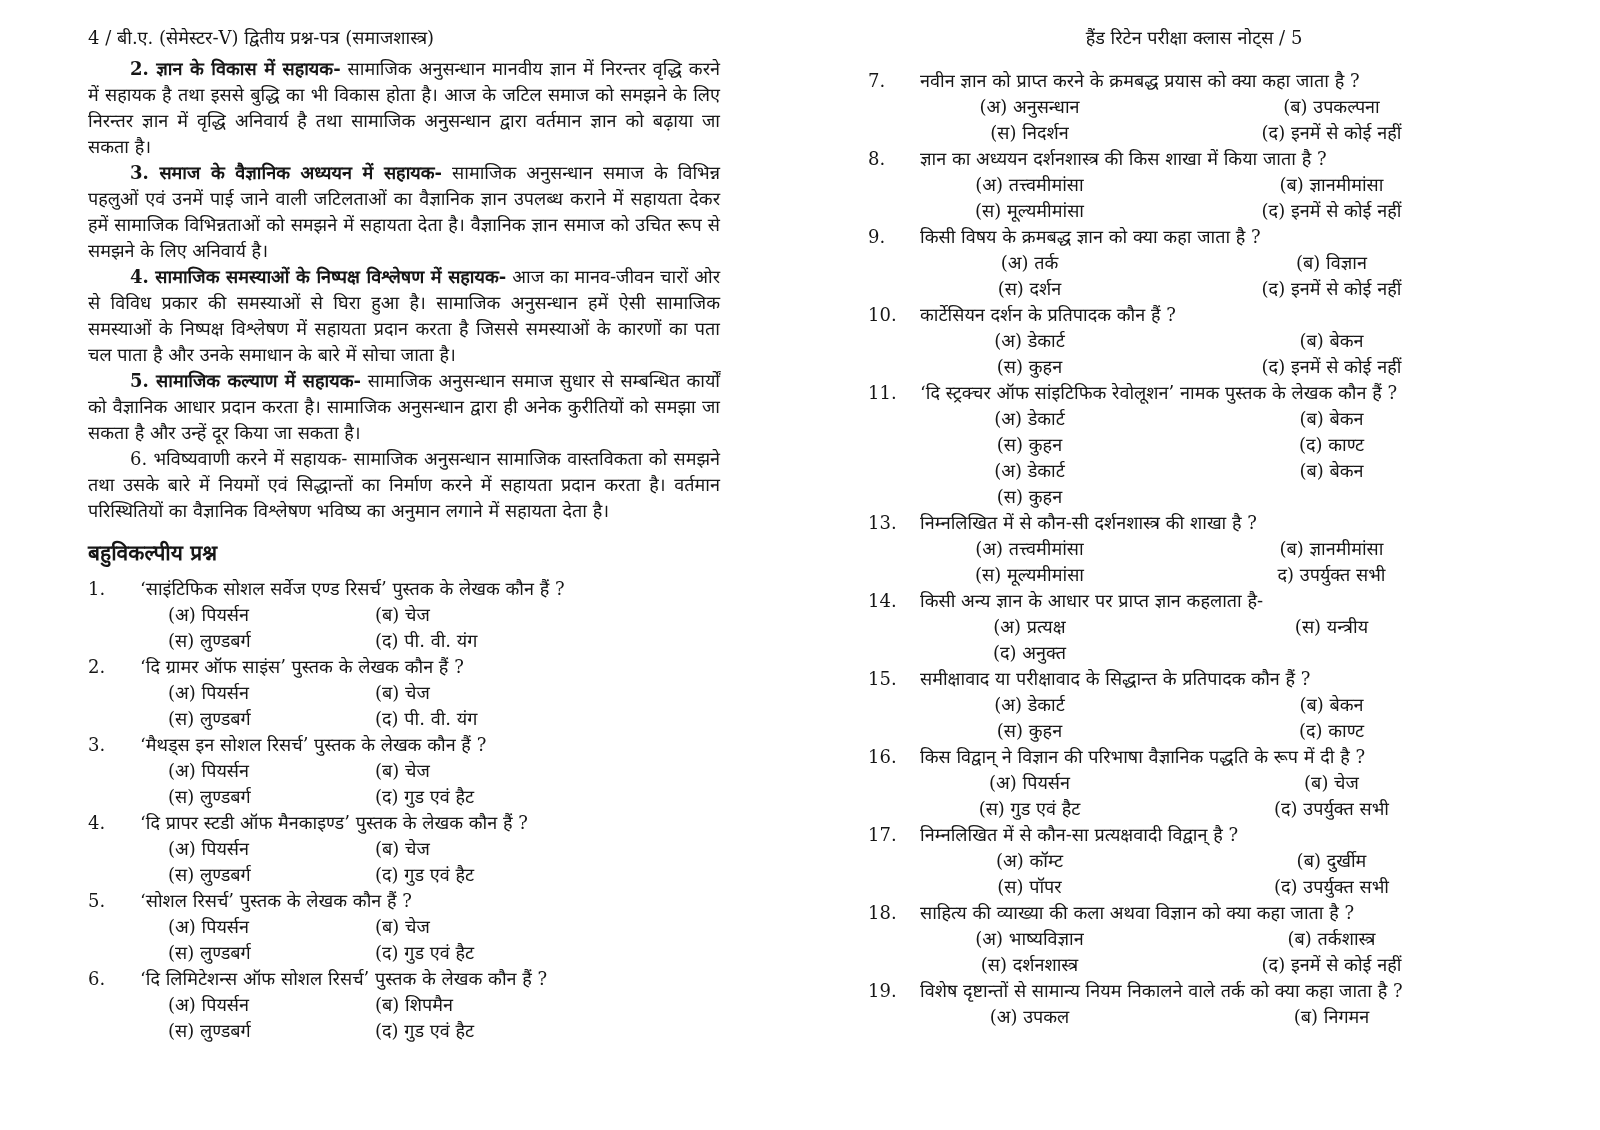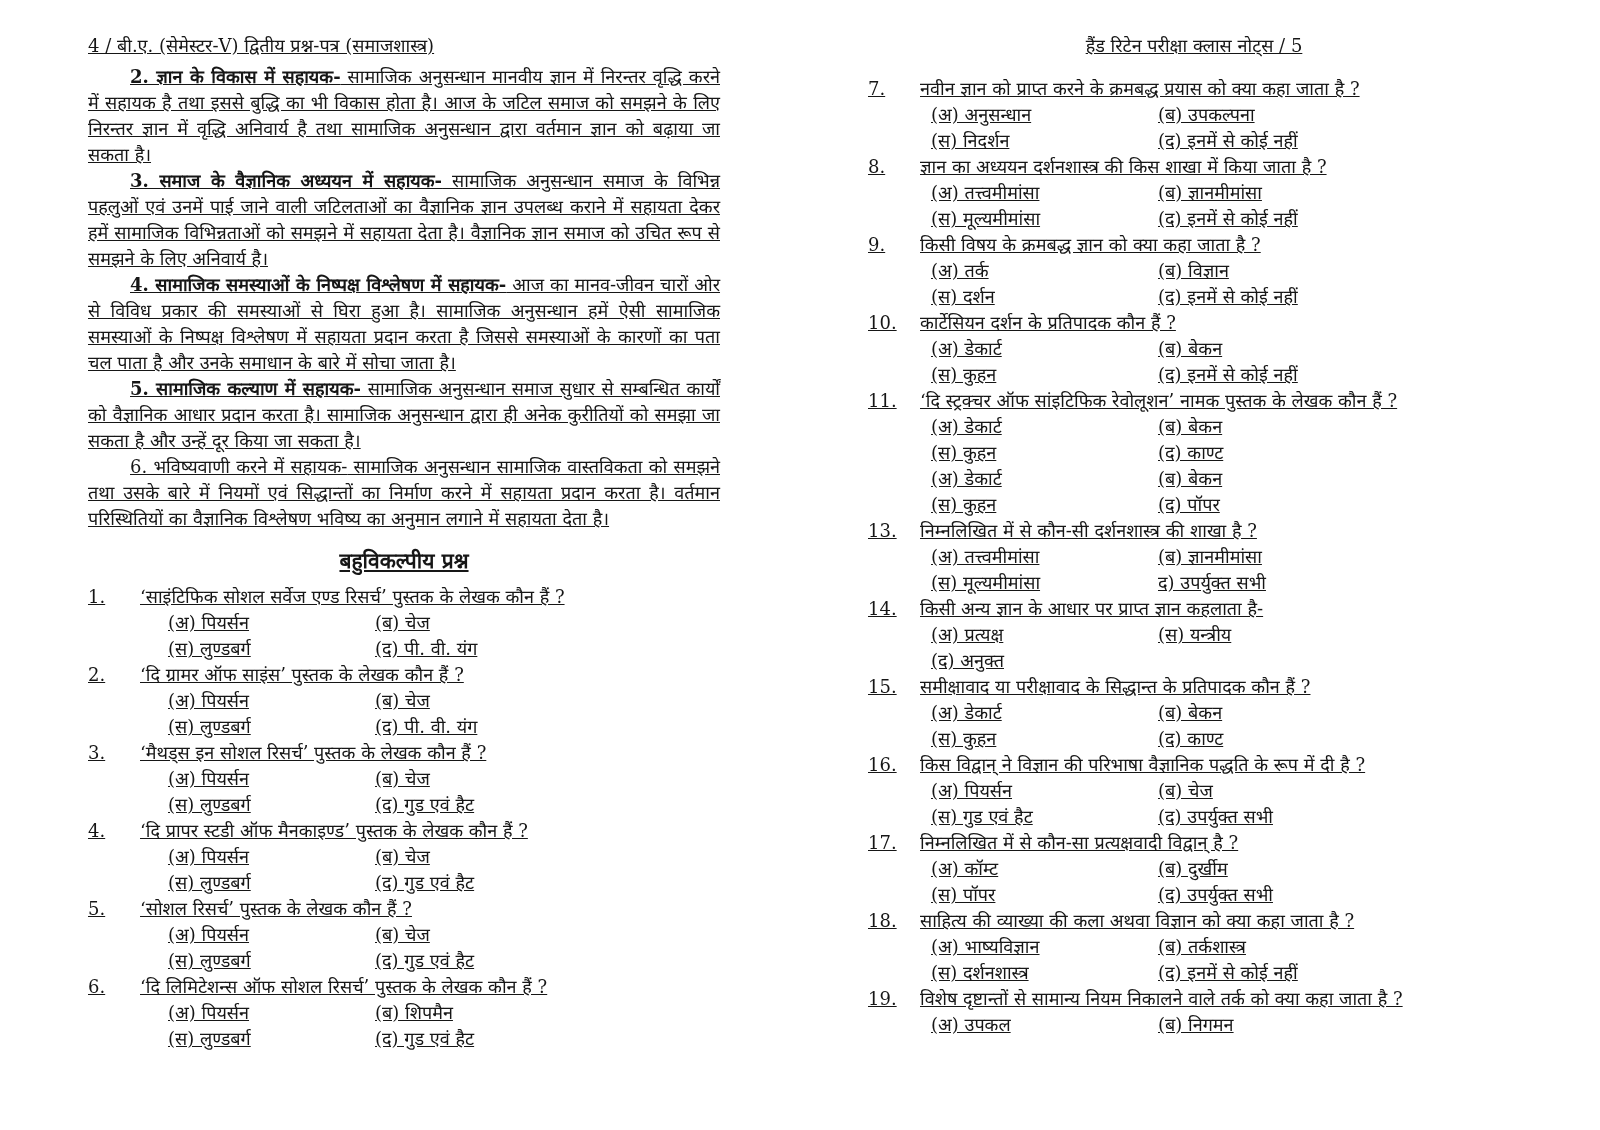--- a/index.html
+++ b/index.html
@@ -3,41 +3,41 @@
 <meta charset="utf-8">
 <style>
   html,body{margin:0;padding:0;}
   body{
     width:1600px;height:1130px;
     background:#ffffff;color:#161616;
     font-family:"DejaVu Serif","Liberation Serif",serif;
     overflow:hidden;
   }
   .spread{position:relative;width:1600px;height:1130px;background:#ffffff;}
-  .page{position:absolute;top:34px;text-decoration:underline;}
+  .page{position:absolute;top:26px;}
   .page-left{left:88px;width:632px;}
   .page-right{left:868px;width:652px;}
   .running-header{font-size:18px;line-height:24px;white-space:nowrap;}
   .running-header.right{text-align:center;}
   .intro{margin-top:6px;font-size:18px;line-height:26px;text-align:justify;}
   .para{text-indent:42px;}
   .para .lead{font-weight:400;}
   .para.lead-bold .lead{font-weight:700;}
   .section-heading{
-    text-align:center;font-weight:700;font-size:21px;
+    font-weight:700;font-size:21px;
     margin-top:15px;margin-bottom:9px;line-height:28px;
   }
   .questions{font-size:18px;line-height:26px;}
   .page-right .questions{margin-top:18px;}
   .question{margin:0;}
   .q-row{display:flex;align-items:baseline;}
   .q-num{flex:0 0 52px;}
   .q-text{flex:1;}
   .opts{display:grid;grid-template-columns:207px 1fr;margin-left:80px;column-gap:0;}
-  .page-right .opts{margin-left:63px;grid-template-columns:227px 1fr;}
+  .page-right .opts{margin-left:48px;grid-template-columns:227px 1fr;text-align:center;}
   .opt{white-space:nowrap;}
 </style>
 </head>
 <body>
 
 <div class="spread">
 
   <div class="page page-left">
     <div class="running-header">4 / बी.ए. (सेमेस्टर-V) द्वितीय प्रश्न-पत्र (समाजशास्त्र)</div>
 
@@ -189,21 +189,20 @@
             <span class="opt">(ब) बेकन</span>
             <span class="opt">(स) कुहन</span>
             <span class="opt">(द) काण्ट</span>
           </div>
         </div>
         <div class="question">
           <div class="opts">
             <span class="opt">(अ) डेकार्ट</span>
             <span class="opt">(ब) बेकन</span>
             <span class="opt">(स) कुहन</span>
-            <span class="opt">(द) पॉपर</span>
           </div>
         </div>
         <div class="question">
           <div class="q-row">
             <span class="q-num">13.</span>
             <span class="q-text">निम्नलिखित में से कौन-सी दर्शनशास्त्र की शाखा है ?</span>
           </div>
           <div class="opts">
             <span class="opt">(अ) तत्त्वमीमांसा</span>
             <span class="opt">(ब) ज्ञानमीमांसा</span>

